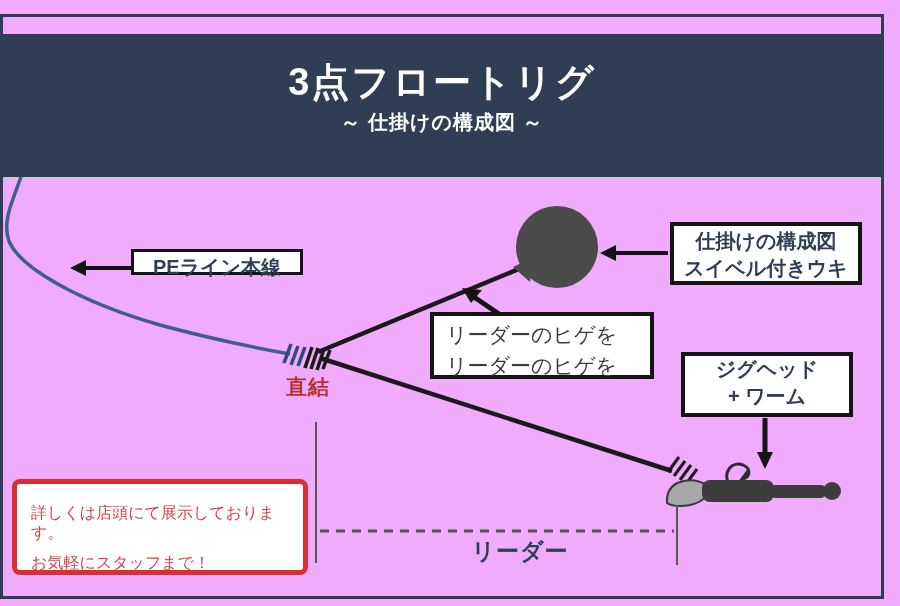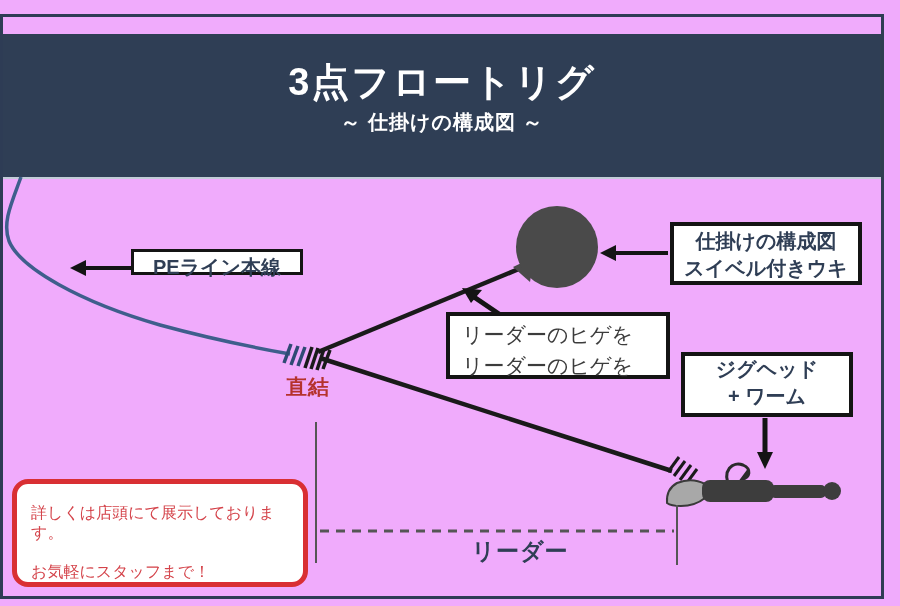--- a/index.html
+++ b/index.html
@@ -25,33 +25,33 @@
        box-sizing:border-box;text-align:center;}
   .pe-label{left:131px;top:249px;width:172px;height:26px;border:3px solid #141414;
             font-size:20px;line-height:31px;}
   .float-label{left:670px;top:222px;width:192px;height:63px;border:4px solid #141414;
                font-size:20px;line-height:27px;padding-top:2px;}
   .jig-label{left:681px;top:352px;width:172px;height:65px;border:4px solid #141414;
              font-size:20px;line-height:27px;padding-top:0;}
   .note-box{left:430px;top:312px;width:224px;height:67px;border:4px solid #141414;
             position:absolute;background:#ffffff;box-sizing:border-box;
             color:#3c3c3c;font-size:21px;font-weight:normal;text-align:left;
-            padding:3px 0 0 12px;line-height:31px;margin-left:16px;}
+            padding:3px 0 0 12px;line-height:31px;}
 
   .chokketsu{position:absolute;left:286px;top:373px;color:#b5322c;
              font-size:21px;font-weight:bold;letter-spacing:1px;}
   .leader-label{position:absolute;left:440px;top:536px;width:160px;text-align:center;
                 color:#2f3e55;font-size:23px;font-weight:bold;letter-spacing:1px;}
 
   
-  .info-box{position:absolute;left:12px;top:479px;width:296px;height:108px;
-            border:5px solid #d92f33;border-radius:16px;box-sizing:border-box;
+  .info-box{position:absolute;left:12px;top:479px;width:296px;height:96px;
+            border:5px solid #d92f33;border-radius:8px;box-sizing:border-box;
             background:#ffffff;color:#d4434a;font-size:16px;
             padding:19px 12px 0 14px;line-height:20px;}
-  .info-box .line2{margin-top:19px;}
+  .info-box .line2{margin-top:10px;}
 </style>
 </head>
 <body>
 
 <div id="stage">
 
   <div class="frame"></div>
 
   <div class="header">
     <div class="title">3点フロートリグ</div>

